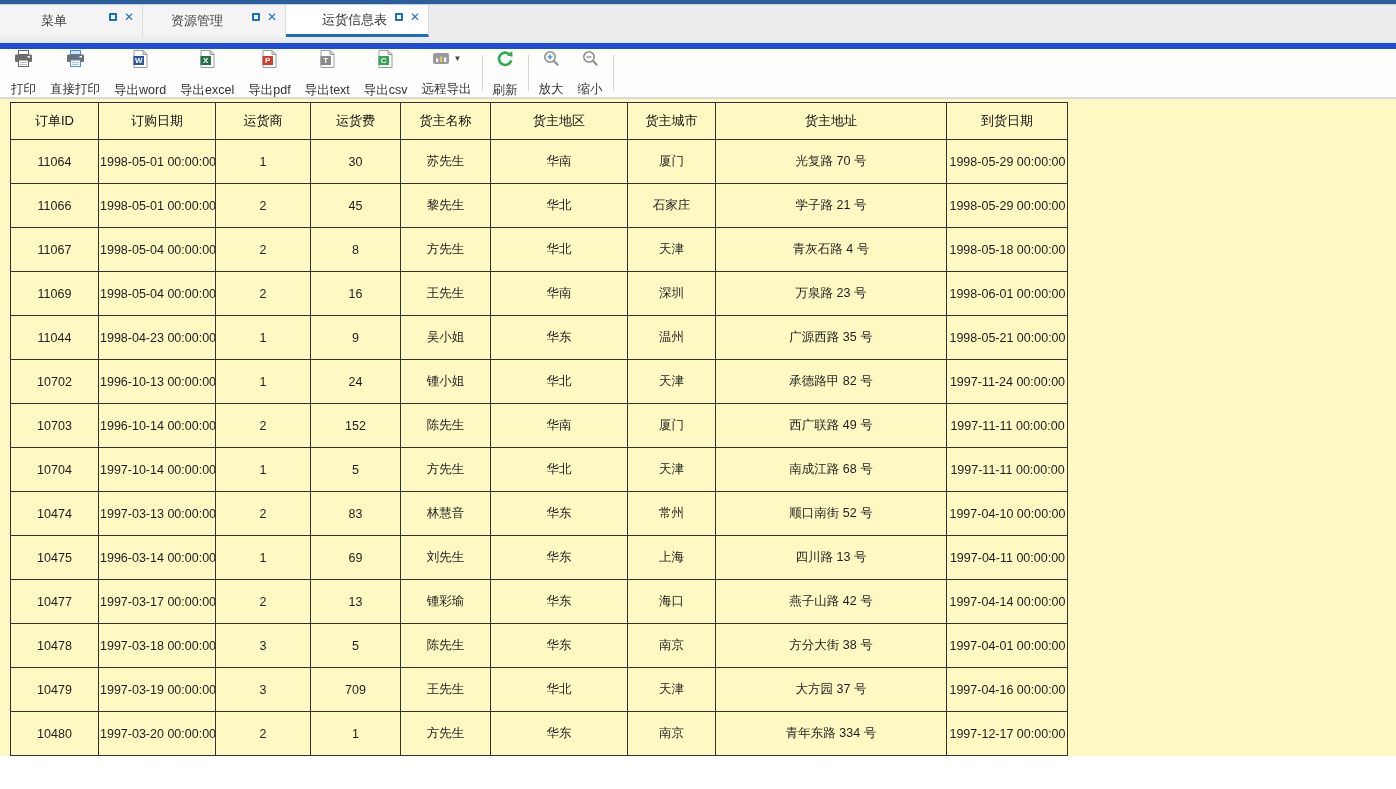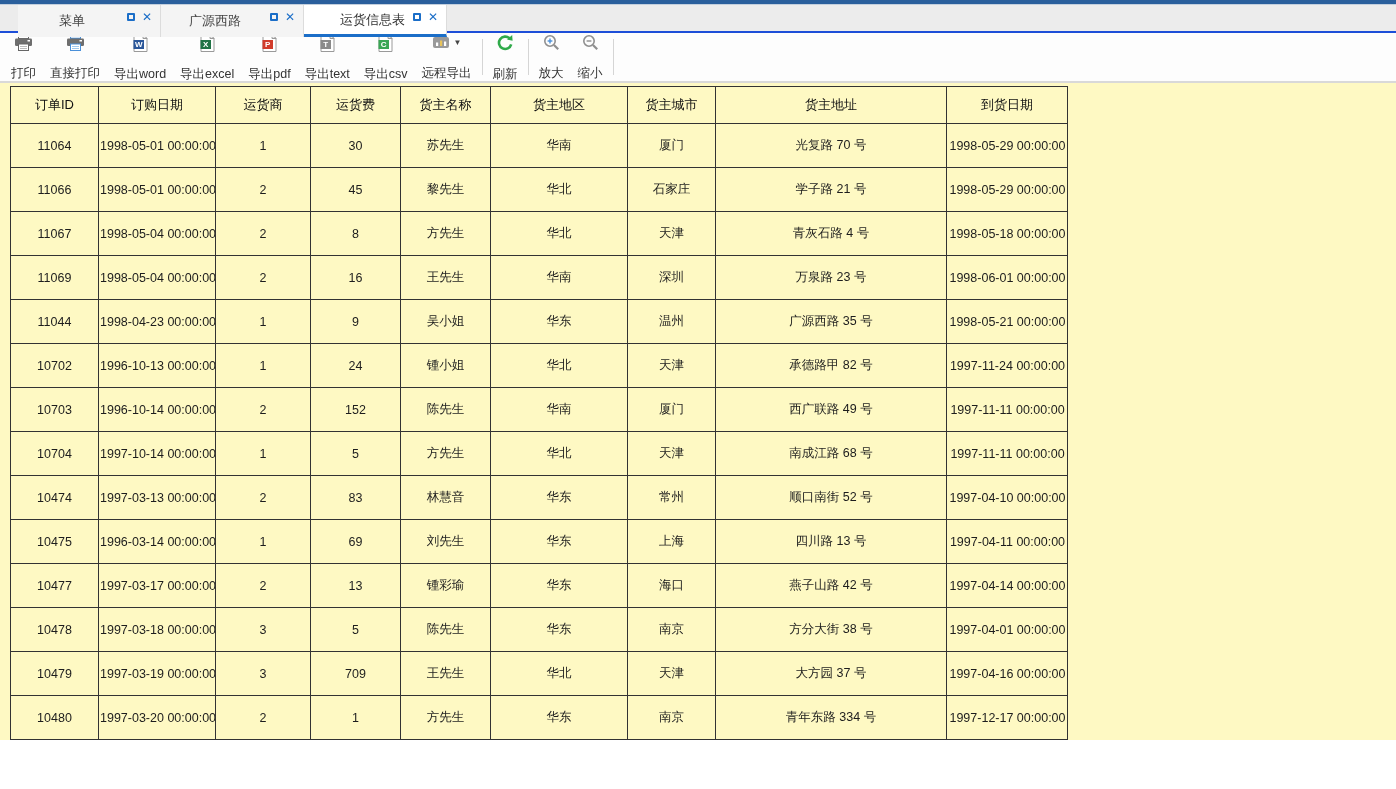--- a/index.html
+++ b/index.html
@@ -3,21 +3,21 @@
 <meta charset="utf-8">
 <style>
   * { margin:0; padding:0; box-sizing:border-box; }
   html,body { width:1396px; height:789px; overflow:hidden; background:#fff;
     font-family:"Liberation Sans","DejaVu Sans",sans-serif; }
 
   
   .topbar { height:5px; background:#2a5f9c; border-bottom:1px solid #c3cfdd; }
 
   
-  .tabbar { height:28px; background:#ececec; display:flex; border-bottom:2px solid #1d4ed8;padding-left:18px; }
+  .tabbar { height:44px; background:#ececec; display:flex; border-bottom:6px solid #1d4ed8; }
   .tab { position:relative; width:143px; height:32px; background:#f4f4f4;
     border-right:1px solid #dcdcdc; display:flex; align-items:center; justify-content:center;
     padding-right:34px; cursor:pointer; }
   .tab-label { font-size:13px; color:#444; white-space:nowrap; }
   .tab.active { background:#fff; border-bottom:3px solid #1b6ec8; }
   .tab.active .tab-label { color:#333;margin-left:29px; }
   .tab-ctrls { position:absolute; top:7px; right:8px; display:flex; gap:7px; align-items:center; }
   .tab-max { width:8px; height:8px; border:2px solid #1b6ec8; border-radius:1px; display:inline-block; }
   .tab-close { color:#1b6ec8; font-weight:bold; font-size:12px; line-height:10px; }
 
@@ -49,21 +49,21 @@
 <div class="topbar"></div>
 <div class="tabbar" id="tabbar">
     <div class="tab">
       <span class="tab-label">菜单</span>
       <span class="tab-ctrls">
         <span class="tab-max"></span>
         <span class="tab-close">✕</span>
       </span>
     </div>
     <div class="tab">
-      <span class="tab-label">广源西路</span>
+      <span class="tab-label">资源管理</span>
       <span class="tab-ctrls">
         <span class="tab-max"></span>
         <span class="tab-close">✕</span>
       </span>
     </div>
     <div class="tab active">
       <span class="tab-label">运货信息表</span>
       <span class="tab-ctrls">
         <span class="tab-max"></span>
         <span class="tab-close">✕</span>

